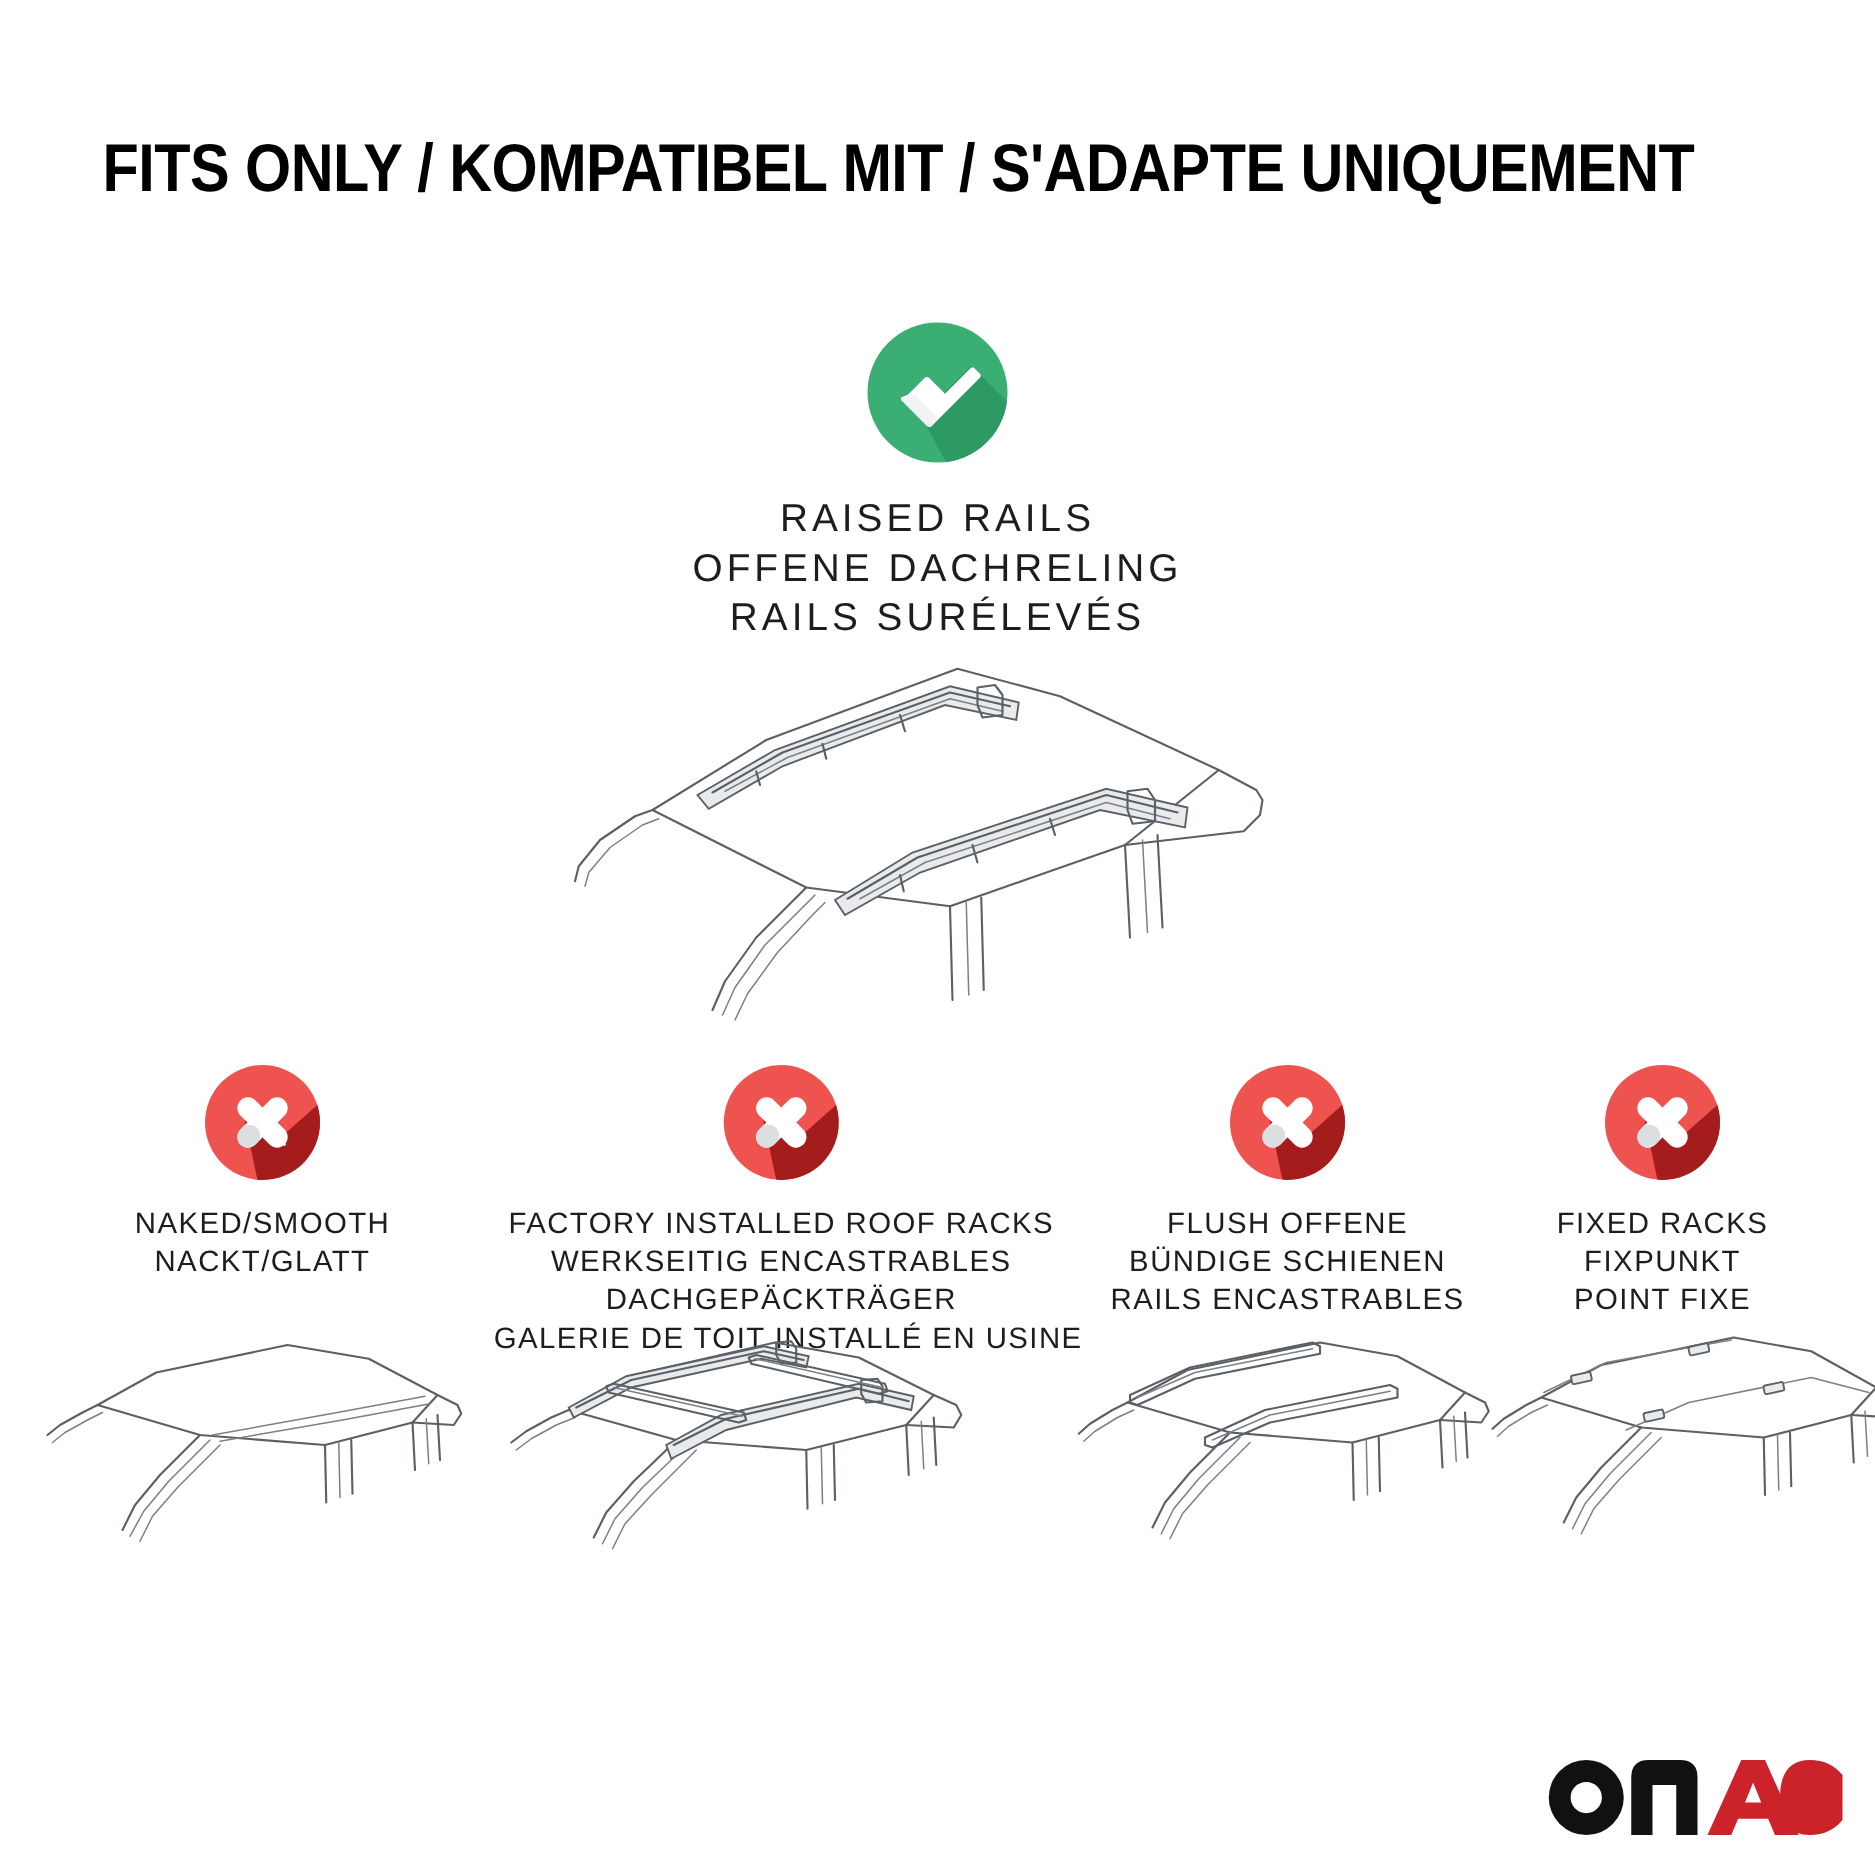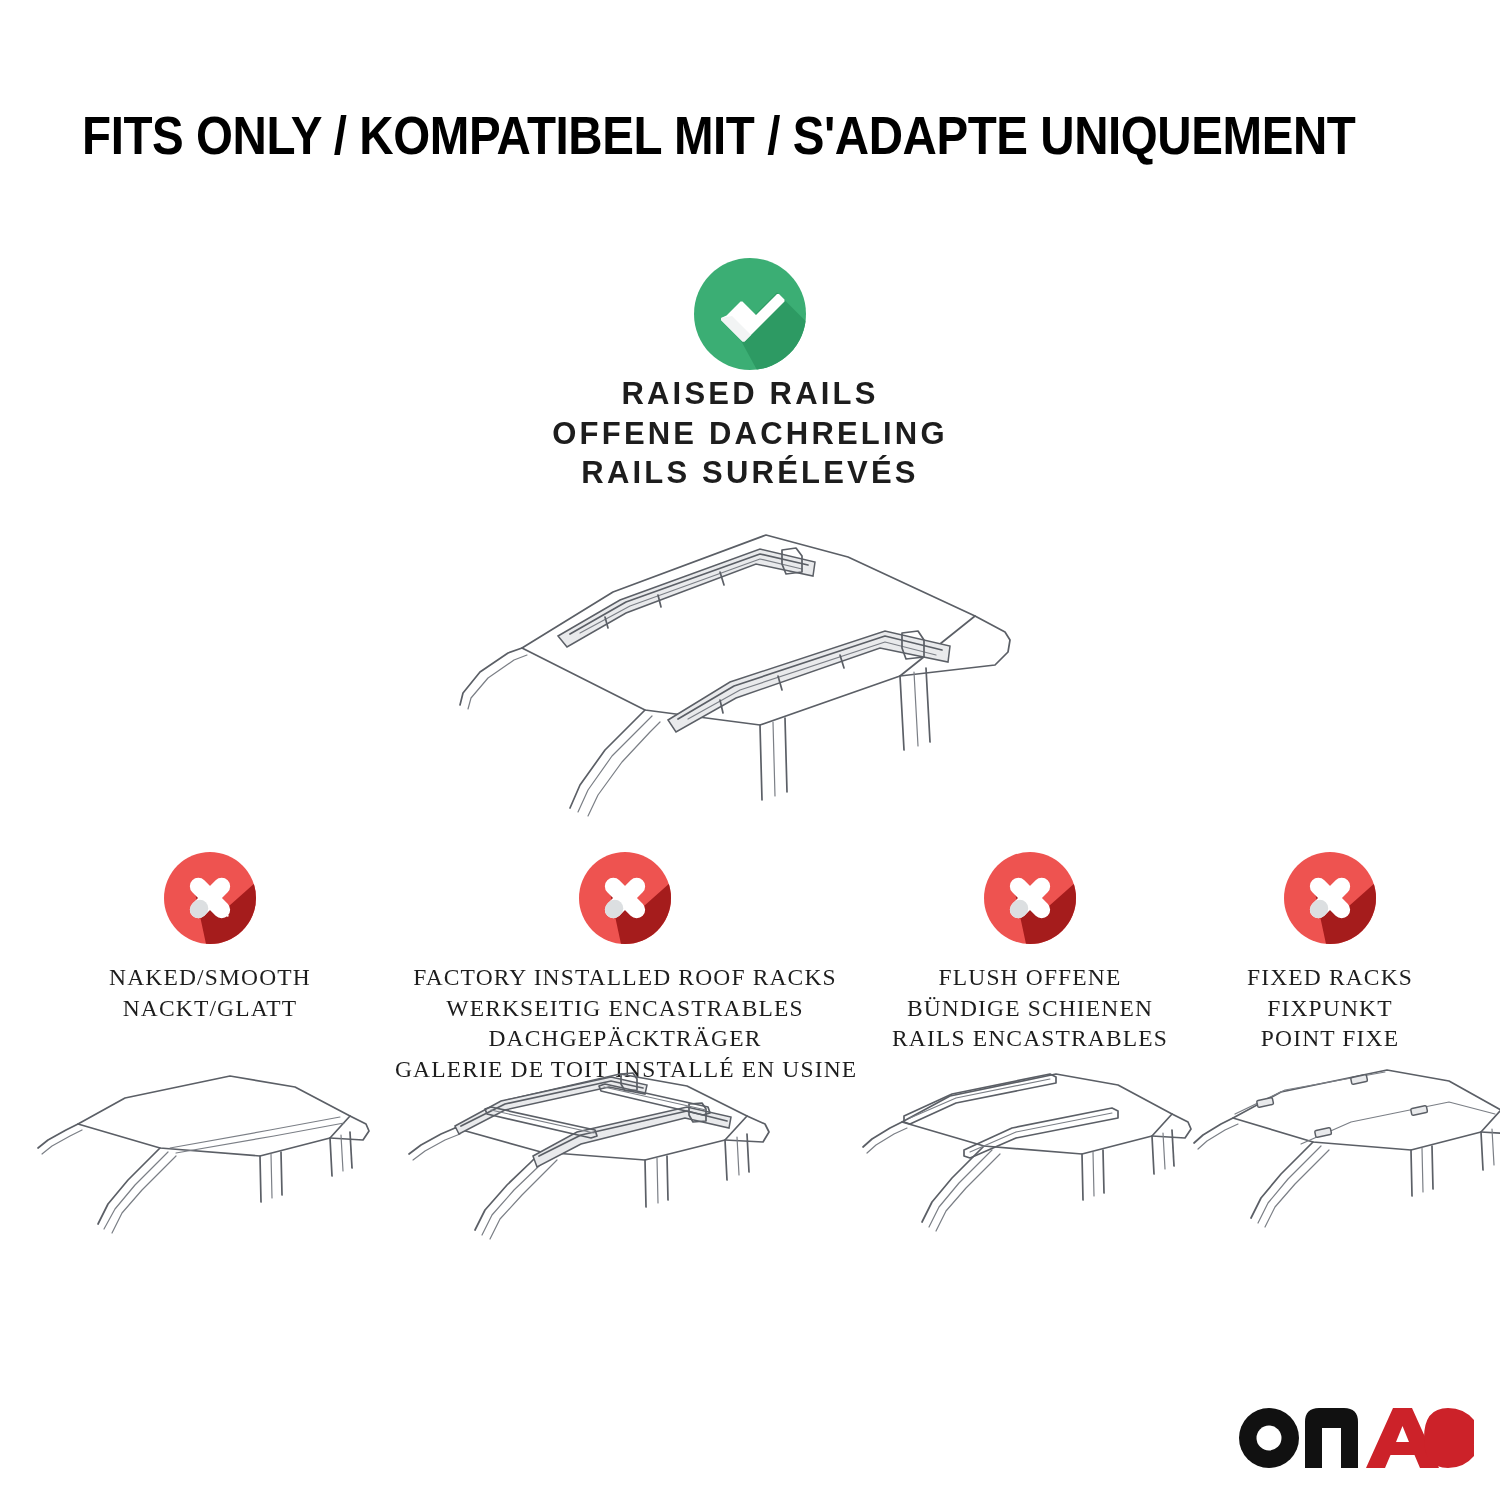--- a/index.html
+++ b/index.html
@@ -55,43 +55,43 @@
   .icon-circle.red   { background: #ee5350; }
 
   
   .longshadow {
     position: absolute;
     top: 0; left: 0;
     width: 100%; height: 100%;
   }
 
   .hero-label {
+    margin-top: 20px;
     font-size: 31px;
     letter-spacing: 3.2px;
     line-height: 1.28;
-    font-weight: 700;
+    font-weight: 400;
     color: #1d1d1d;
   }
 
   .hero-art {
     position: absolute;
     top: 500px;
     left: 430px;
     width: 640px;
     height: 320px;
   }
 
   
   .cols {
     position: absolute;
     top: 852px;
     left: 0;
     width: 1301px;
     height: 480px;
-    font-family: Liberation Serif, serif;
   }
   .col {
     position: absolute;
     top: 0;
     text-align: center;
   }
   .col .icon-circle { width: 92px; height: 92px; }
   .col-label {
     margin-top: 14px;
     font-size: 23.5px;

